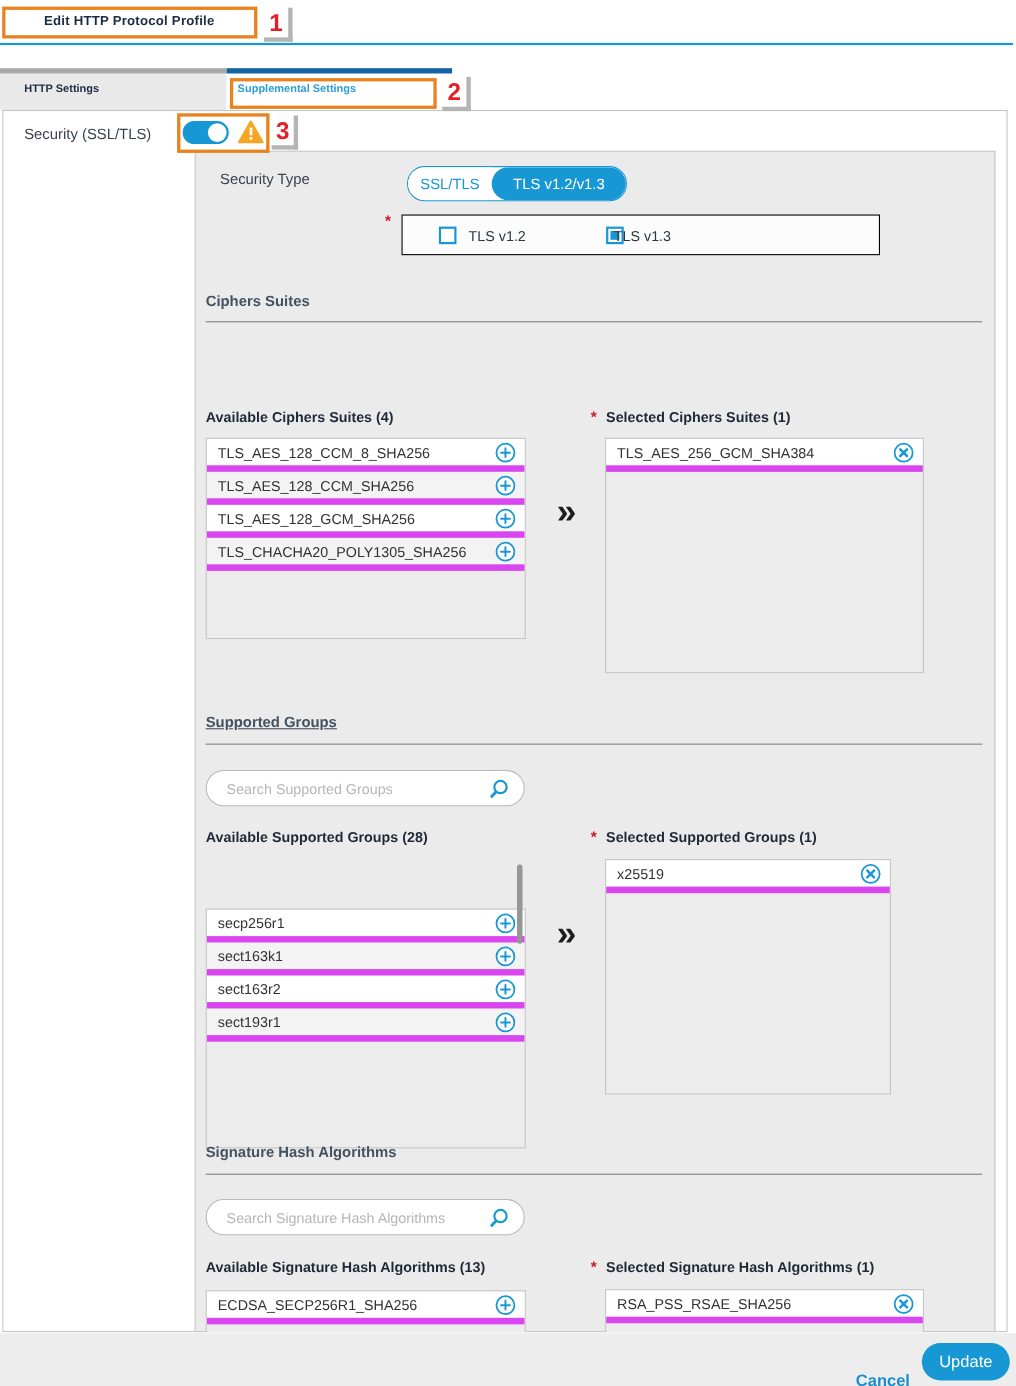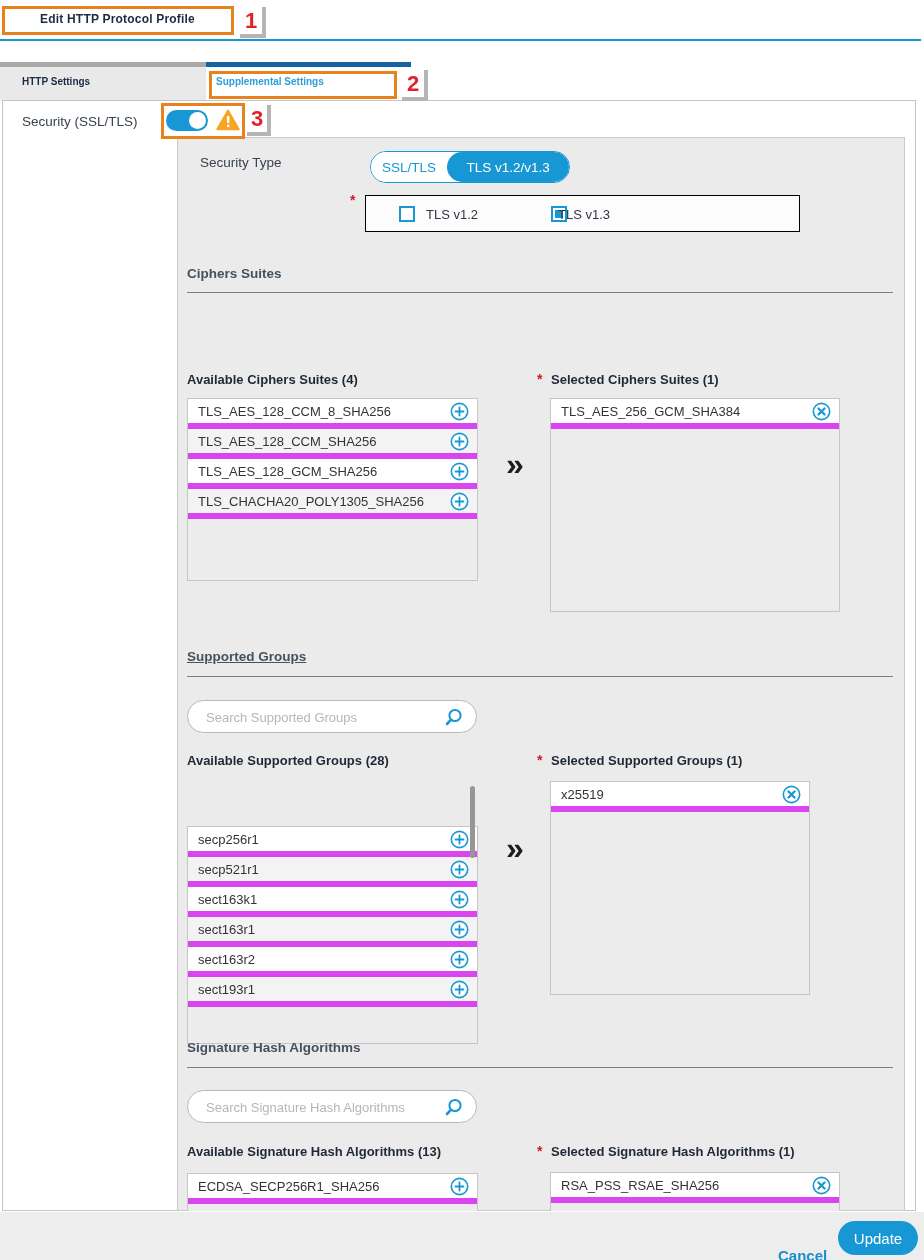--- a/index.html
+++ b/index.html
@@ -194,39 +194,21 @@
       <div class="lrow">
         <span class="lrow-label">secp256r1</span>
         <span class="circle-icon">
           <svg width="19" height="19" viewBox="0 0 20 20">
             <circle cx="10" cy="10" r="8.6" fill="#fff" stroke="#1798d4" stroke-width="1.7"></circle>
             <path d="M10 5.8v8.4M5.8 10h8.4" stroke="#1798d4" stroke-width="1.9" stroke-linecap="round"></path>
           </svg>
         </span>
       </div>
       <div class="lrow">
-        <span class="lrow-label">secp521r1</span>
-        <span class="circle-icon">
-          <svg width="19" height="19" viewBox="0 0 20 20">
-            <circle cx="10" cy="10" r="8.6" fill="#fff" stroke="#1798d4" stroke-width="1.7"></circle>
-            <path d="M10 5.8v8.4M5.8 10h8.4" stroke="#1798d4" stroke-width="1.9" stroke-linecap="round"></path>
-          </svg>
-        </span>
-      </div>
-      <div class="lrow">
         <span class="lrow-label">sect163k1</span>
-        <span class="circle-icon">
-          <svg width="19" height="19" viewBox="0 0 20 20">
-            <circle cx="10" cy="10" r="8.6" fill="#fff" stroke="#1798d4" stroke-width="1.7"></circle>
-            <path d="M10 5.8v8.4M5.8 10h8.4" stroke="#1798d4" stroke-width="1.9" stroke-linecap="round"></path>
-          </svg>
-        </span>
-      </div>
-      <div class="lrow">
-        <span class="lrow-label">sect163r1</span>
         <span class="circle-icon">
           <svg width="19" height="19" viewBox="0 0 20 20">
             <circle cx="10" cy="10" r="8.6" fill="#fff" stroke="#1798d4" stroke-width="1.7"></circle>
             <path d="M10 5.8v8.4M5.8 10h8.4" stroke="#1798d4" stroke-width="1.9" stroke-linecap="round"></path>
           </svg>
         </span>
       </div>
       <div class="lrow">
         <span class="lrow-label">sect163r2</span>
         <span class="circle-icon">

